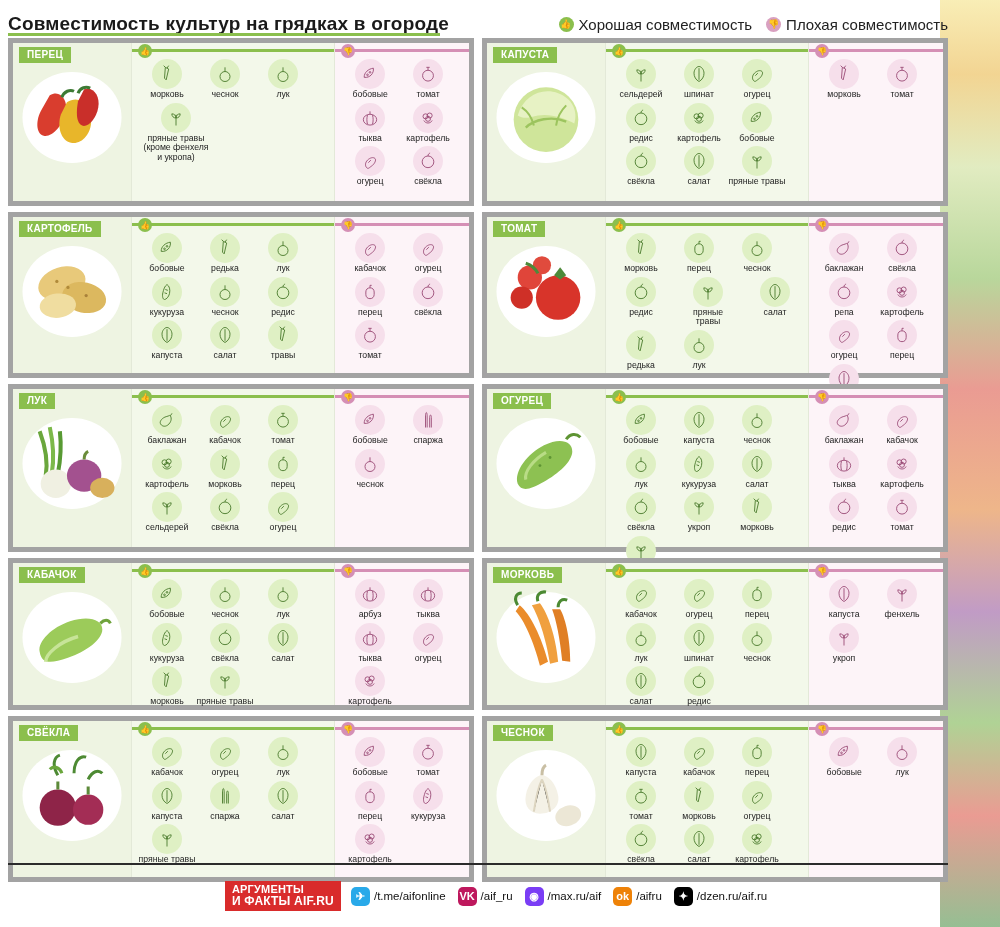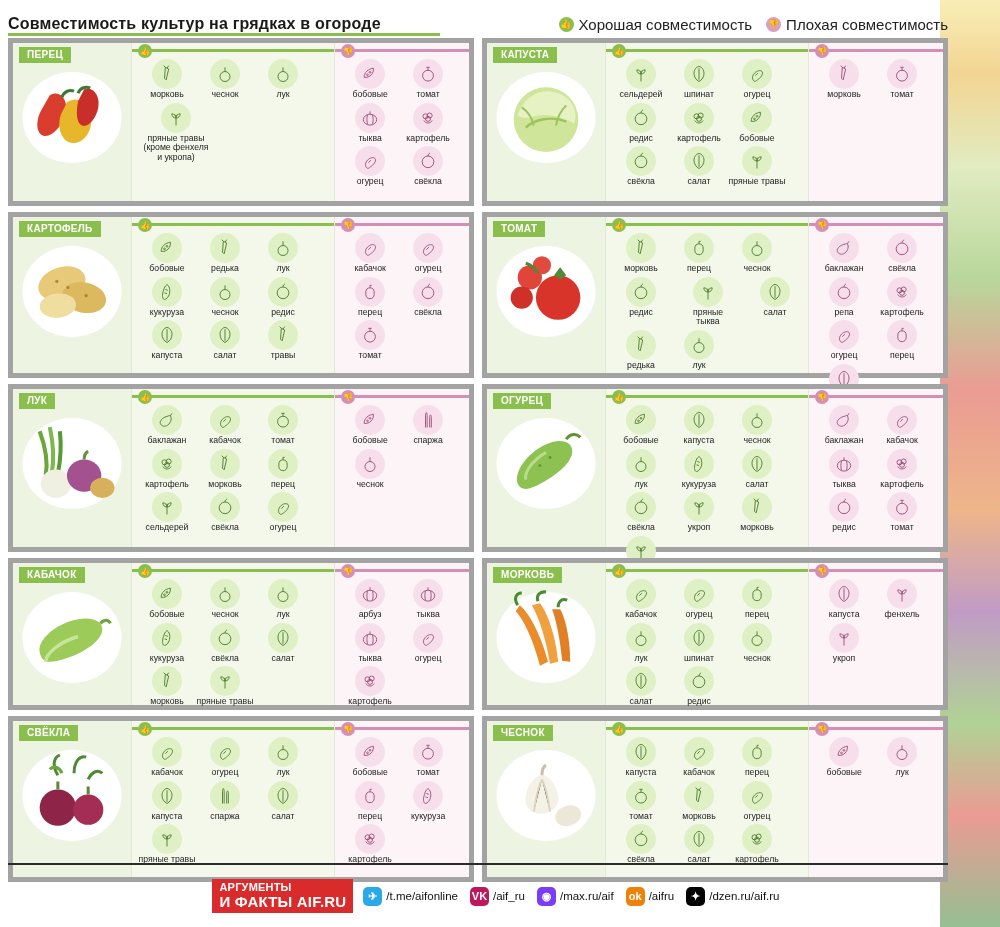--- a/index.html
+++ b/index.html
@@ -21,21 +21,21 @@
     opacity: .55;
   }
   .veg-border.right { right: 0; }
 
   
   .header {
     position: absolute; left: 8px; top: 10px; right: 52px; height: 28px;
     display: flex; align-items: center; justify-content: space-between;
   }
   .title {
-    font-size: 16px; font-weight: bold; color: #1a1a1a;
+    font-size: 19px; font-weight: bold; color: #1a1a1a;
     letter-spacing: .2px; white-space: nowrap;
   }
   .legend { display: flex; align-items: center; gap: 14px; }
   .legend-item { display: flex; align-items: center; gap: 5px; }
   .legend-text { font-size: 15px; color: #222; white-space: nowrap; }
   .badge {
     width: 15px; height: 15px; border-radius: 50%;
     display: flex; align-items: center; justify-content: center;
     font-size: 9px; color: #fff; line-height: 1;
   }
@@ -118,21 +118,21 @@
   }
   .footer {
     position: absolute; left: 0; right: 0; bottom: 14px; height: 34px;
     display: flex; align-items: center; justify-content: center; gap: 10px;
   }
   .logo {
     background: #d92b2b; color: #fff; font-weight: bold; font-size: 11px;
     padding: 3px 7px; line-height: 1.05; letter-spacing: .2px;
     font-family: "Liberation Sans", sans-serif;
   }
-  .logo small { display: block; font-size: 15px; }
+  .logo small { display: block; font-size: 12px; }
   .social { display: flex; align-items: center; gap: 4px; }
   .sicon {
     width: 19px; height: 19px; border-radius: 5px; color: #fff;
     display: flex; align-items: center; justify-content: center;
     font-size: 11px; font-weight: bold;
   }
   .slabel { font-size: 11.5px; color: #111; margin-right: 8px; }
 
   svg { display: block; }
 </style>
@@ -628,21 +628,21 @@
               </div>
               <div class="item wide">
                 <div class="ico">
                   <svg width="20" height="20" viewBox="0 0 24 24" fill="none" stroke="#4b7c2e" stroke-width="1.1">
                     <path d="M12 21V8"></path>
                     <path d="M12 12c-3 0-5-2-5-5 3 0 5 2 5 5z"></path>
                     <path d="M12 12c3 0 5-2 5-5-3 0-5 2-5 5z"></path>
                   </svg>
                 </div>
                 <div class="lbl">пряные
-тыква</div>
+травы</div>
               </div>
               <div class="item">
                 <div class="ico">
                   <svg width="20" height="20" viewBox="0 0 24 24" fill="none" stroke="#4b7c2e" stroke-width="1.1">
                     <path d="M12 21c-4-2-6-6-6-10 0-4 3-8 6-8s6 4 6 8c0 4-2 8-6 10z"></path>
                     <path d="M12 5v14"></path>
                   </svg>
                 </div>
                 <div class="lbl">салат</div>
               </div>

